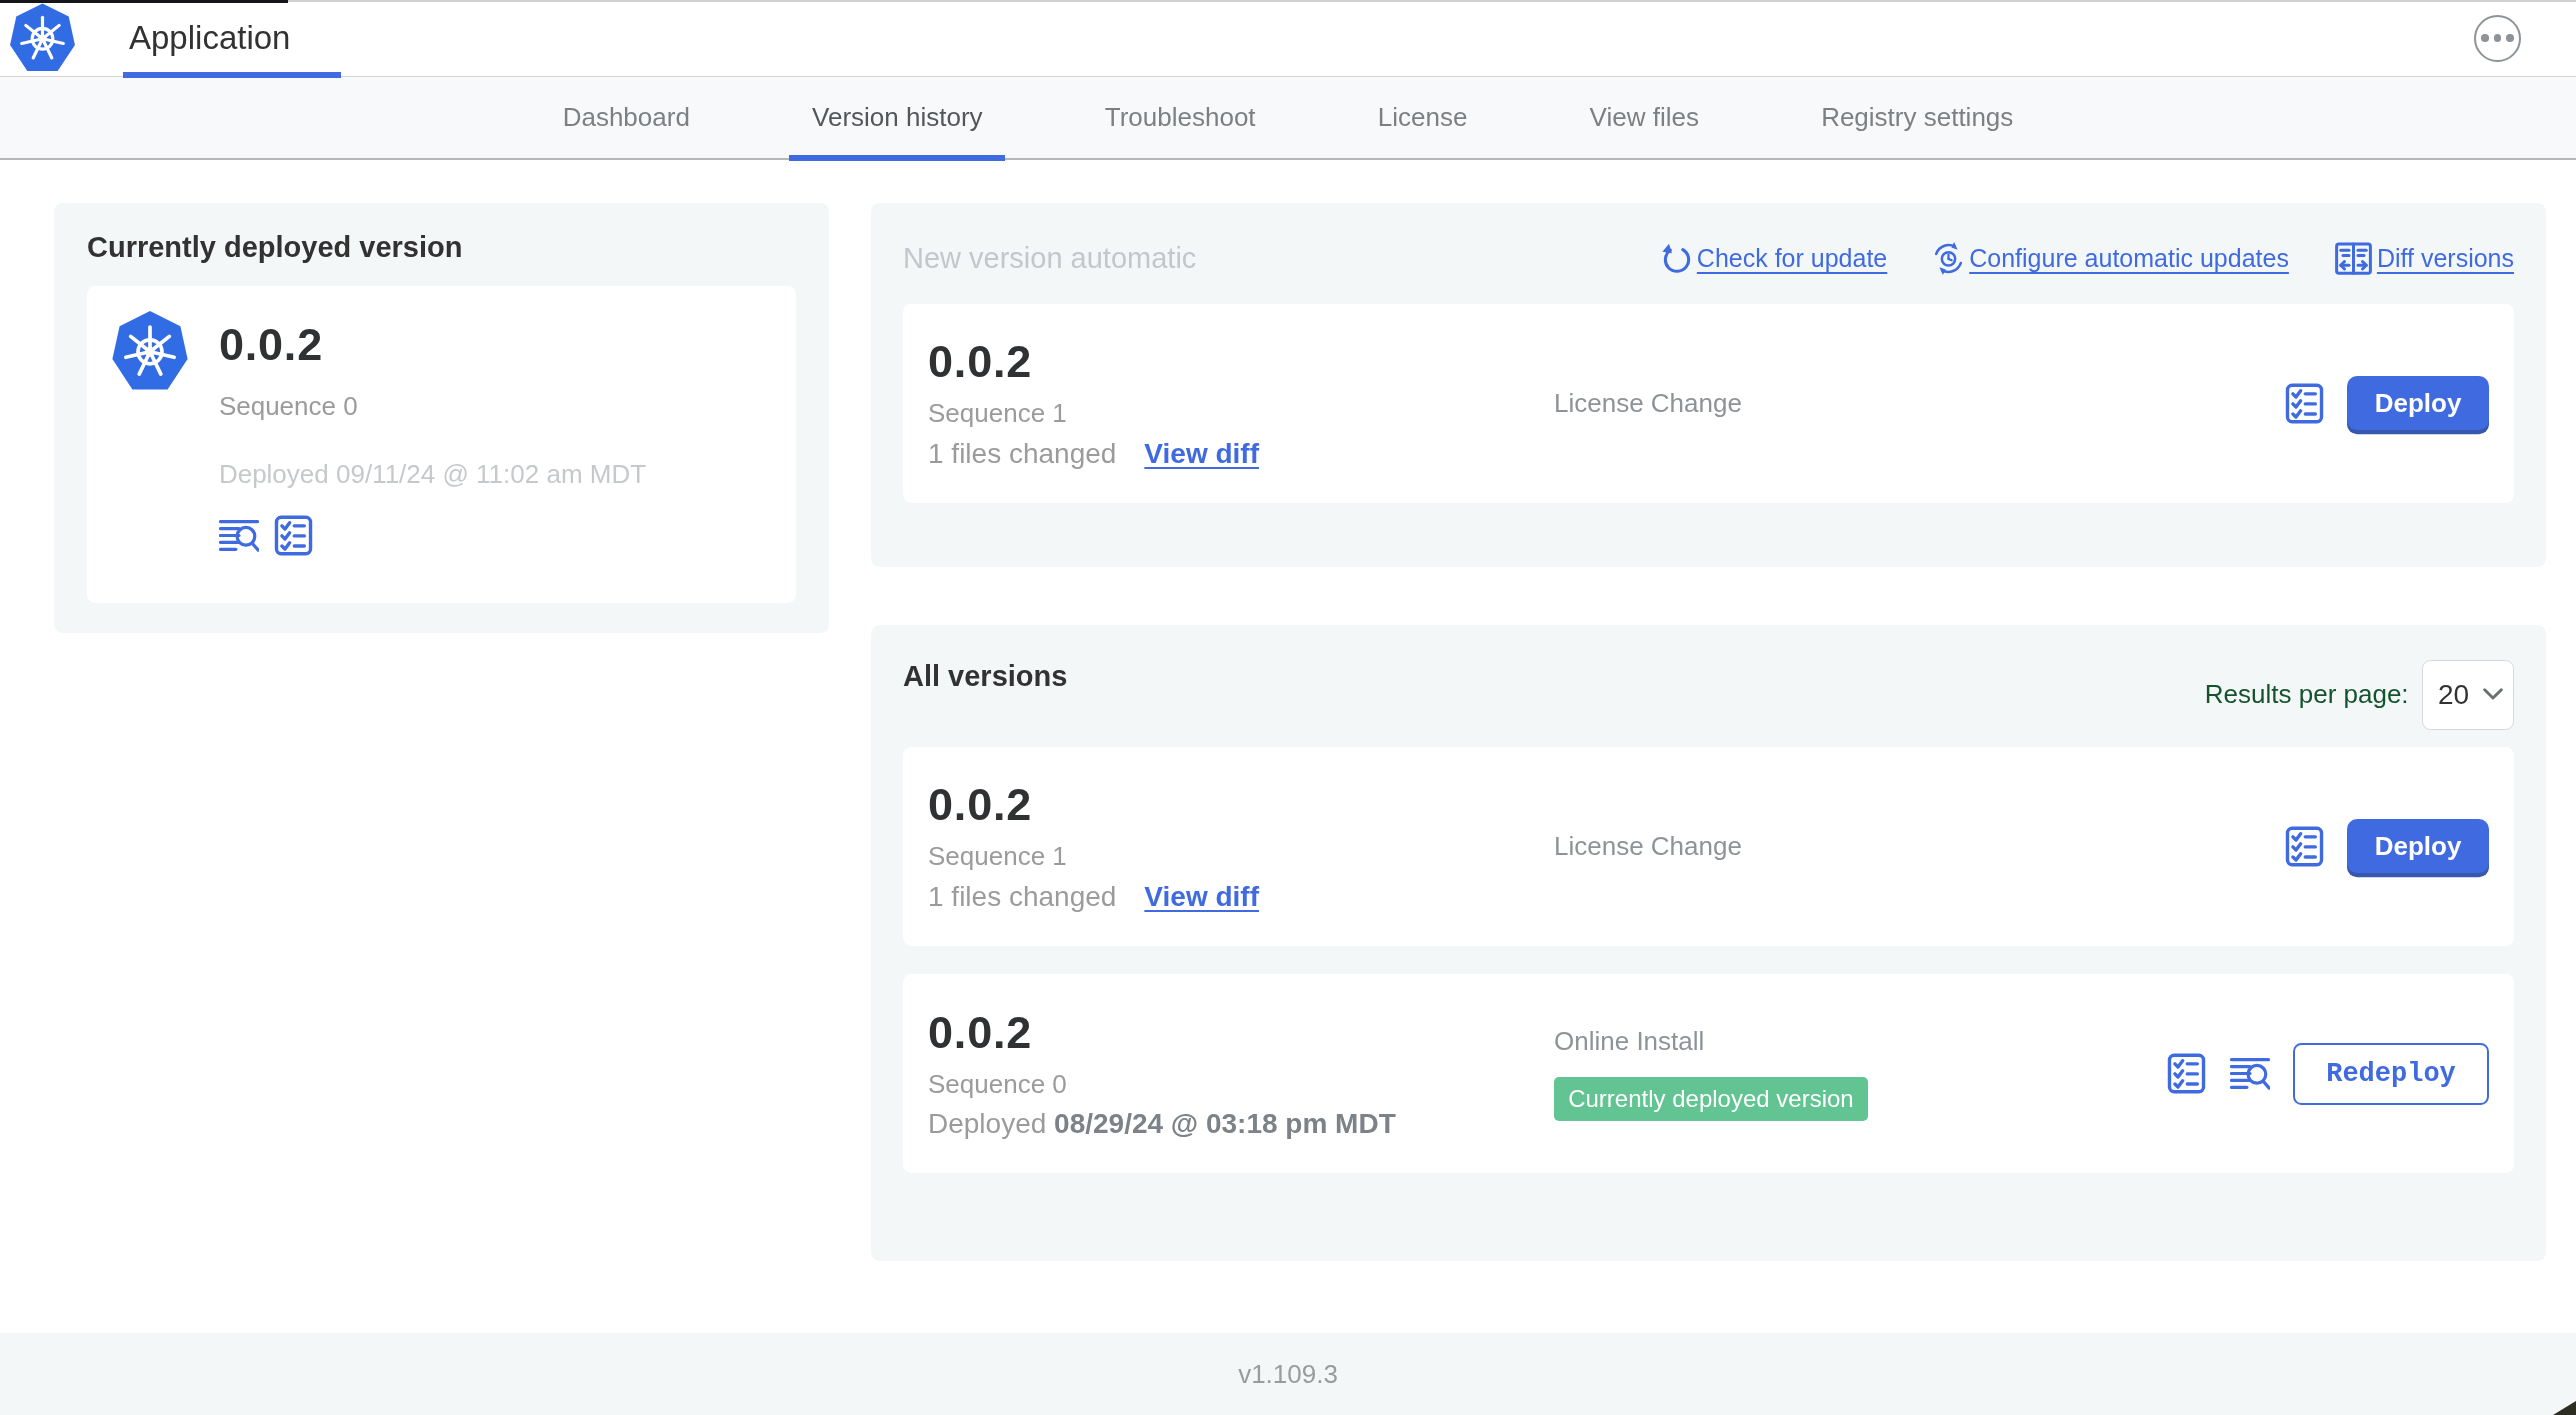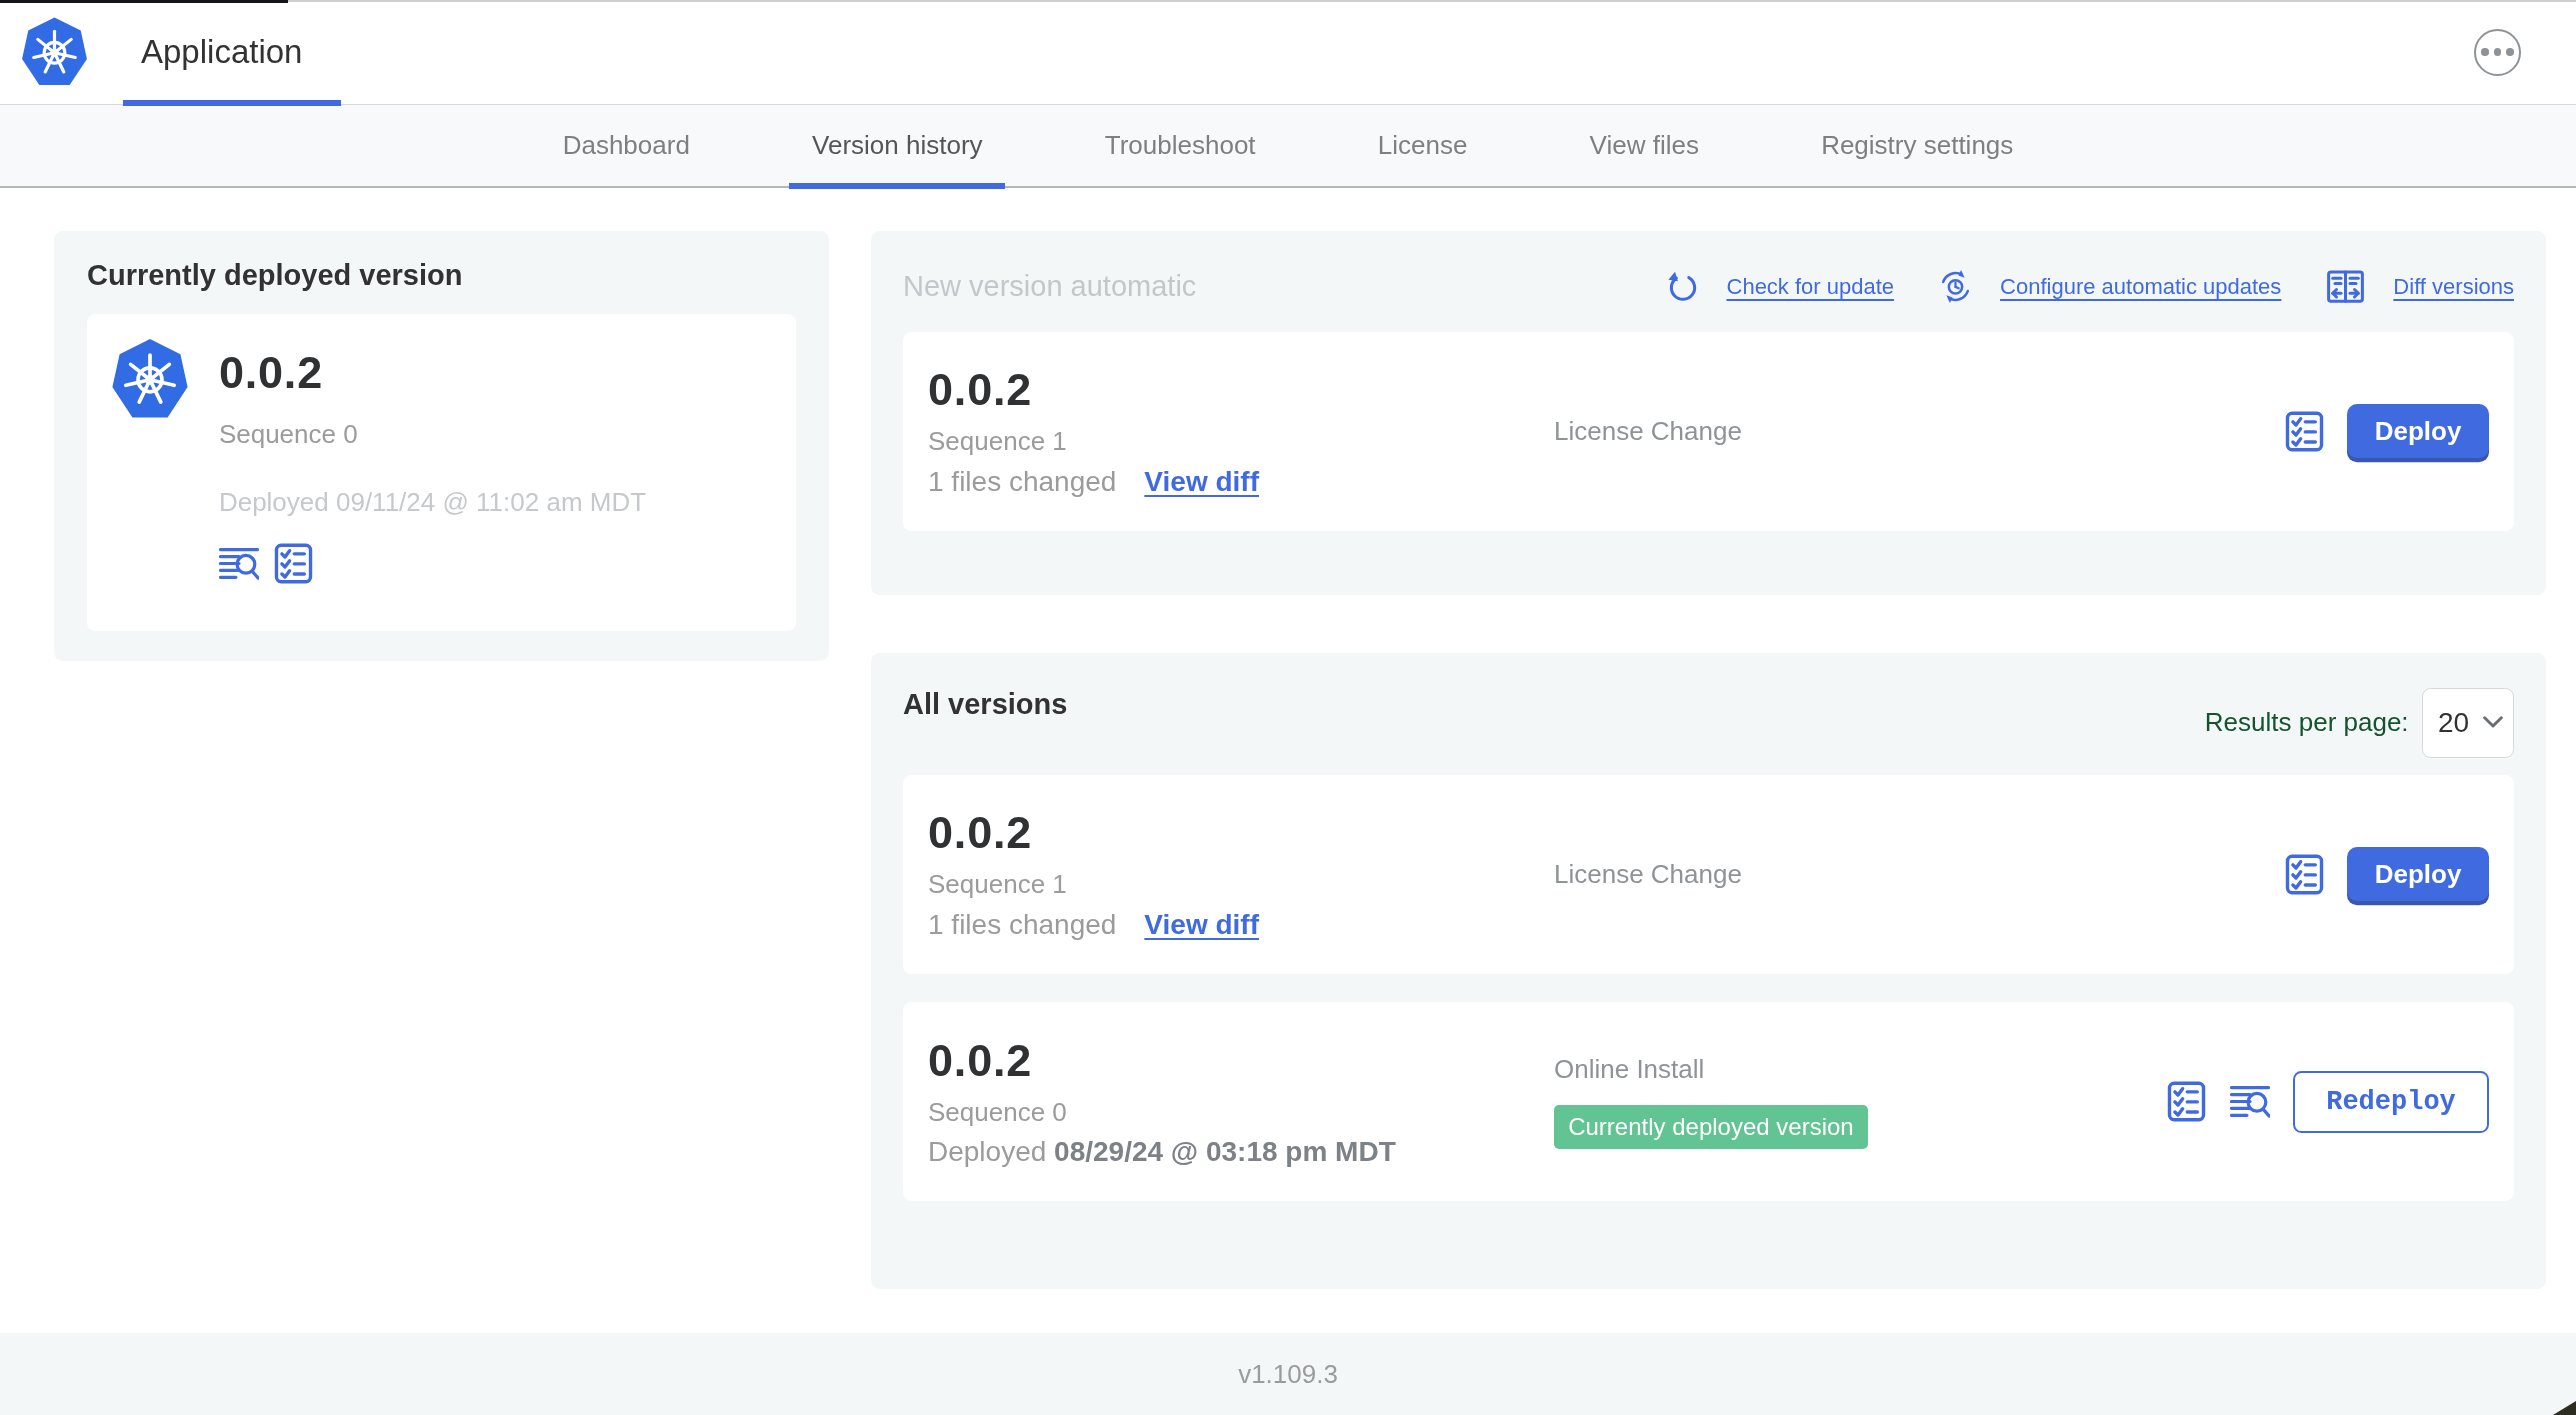--- a/index.html
+++ b/index.html
@@ -7,21 +7,21 @@
   body {
     font-family:"Liberation Sans", sans-serif;
     background:#ffffff; color:#323232;
     display:flex; flex-direction:column;
     position:relative; overflow:hidden;
   }
   .top-line { position:absolute; top:0; left:0; right:0; height:1.7px; background:#d0d0d0; z-index:5; }
   .top-black { position:absolute; top:0; left:0; width:288px; height:3.3px; background:#15151a; z-index:6; }
 
   
-  .header { height:105px; background:#fff; border-bottom:1.7px solid #d6d6d6; display:flex; align-items:center; padding-left:20px; position:relative; flex:0 0 auto; }
+  .header { height:77px; background:#fff; border-bottom:1.7px solid #d6d6d6; display:flex; align-items:center; padding-left:8px; position:relative; flex:0 0 auto; }
   .k8s-logo-sm { width:69px; height:72px; display:block; }
   .app-title { margin-left:52px; font-size:33px; color:#323232; }
   .app-underline { position:absolute; left:123px; bottom:-1.7px; width:218px; height:5.9px; background:#3f6ae0; }
   .menu-btn { margin-left:auto; margin-right:55px; width:47px; height:47px; border:2.5px solid #8e9398; border-radius:50%; display:flex; align-items:center; justify-content:center; gap:5px; background:#fff; cursor:pointer; }
   .menu-btn i { width:7.5px; height:7.5px; border-radius:50%; background:#8e9398; display:block; }
 
   
   .tabbar { height:83px; background:#f8f9fa; border-bottom:2.5px solid #b4b8ba; display:flex; justify-content:center; gap:77px; flex:0 0 auto; }
   .tab { display:flex; align-items:center; padding:0 22.6px; font-size:26px; color:#7d8083; position:relative; cursor:pointer; white-space:nowrap; }
   .tab.active { color:#54575a; }
@@ -43,21 +43,21 @@
   .dc-deployed { margin-top:37px; font-size:26px; color:#c6c9cc; }
   .dc-icons { margin-top:25px; display:flex; align-items:center; gap:15px; }
   .icon-btn { display:inline-flex; cursor:pointer; }
 
   
   .right-col { flex:1; display:flex; flex-direction:column; gap:58px; }
   .panel-new { padding:39px 32px 64px 32px; }
   .panel-header { display:flex; align-items:center; }
   .muted-title { font-size:29px; color:#c3c7cb; font-weight:500; }
   .actions { margin-left:auto; display:flex; align-items:center; gap:45px; }
-  .action-link { display:flex; align-items:center; gap:28px; color:#3f6ae0; font-size:22px; font-weight:500; cursor:pointer; white-space:nowrap;text-align:right; }
+  .action-link { display:flex; align-items:center; gap:4px; color:#3f6ae0; font-size:25px; font-weight:500; cursor:pointer; white-space:nowrap;text-align:right; }
   .action-link .lbl { text-decoration:underline; text-underline-offset:5px; }
 
   .version-card { background:#fff; border-radius:8.4px; min-height:199px; display:flex; align-items:center; padding:13.4px 25px; }
   .card-gap { margin-top:28.5px; }
   .vc-left { width:626px; min-width:626px; }
   .vc-seq { margin-top:10px; font-size:26px; color:#9b9b9b; }
   .vc-files { margin-top:8.4px; font-size:28px; color:#9b9b9b; display:flex; align-items:center; gap:28px; }
   .view-diff { color:#3f6ae0; font-weight:700; text-decoration:underline; text-underline-offset:4.2px; cursor:pointer; }
   .vc-mid { flex:1; }
   .vc-source { font-size:26px; font-weight:400; color:#8e9398; }

